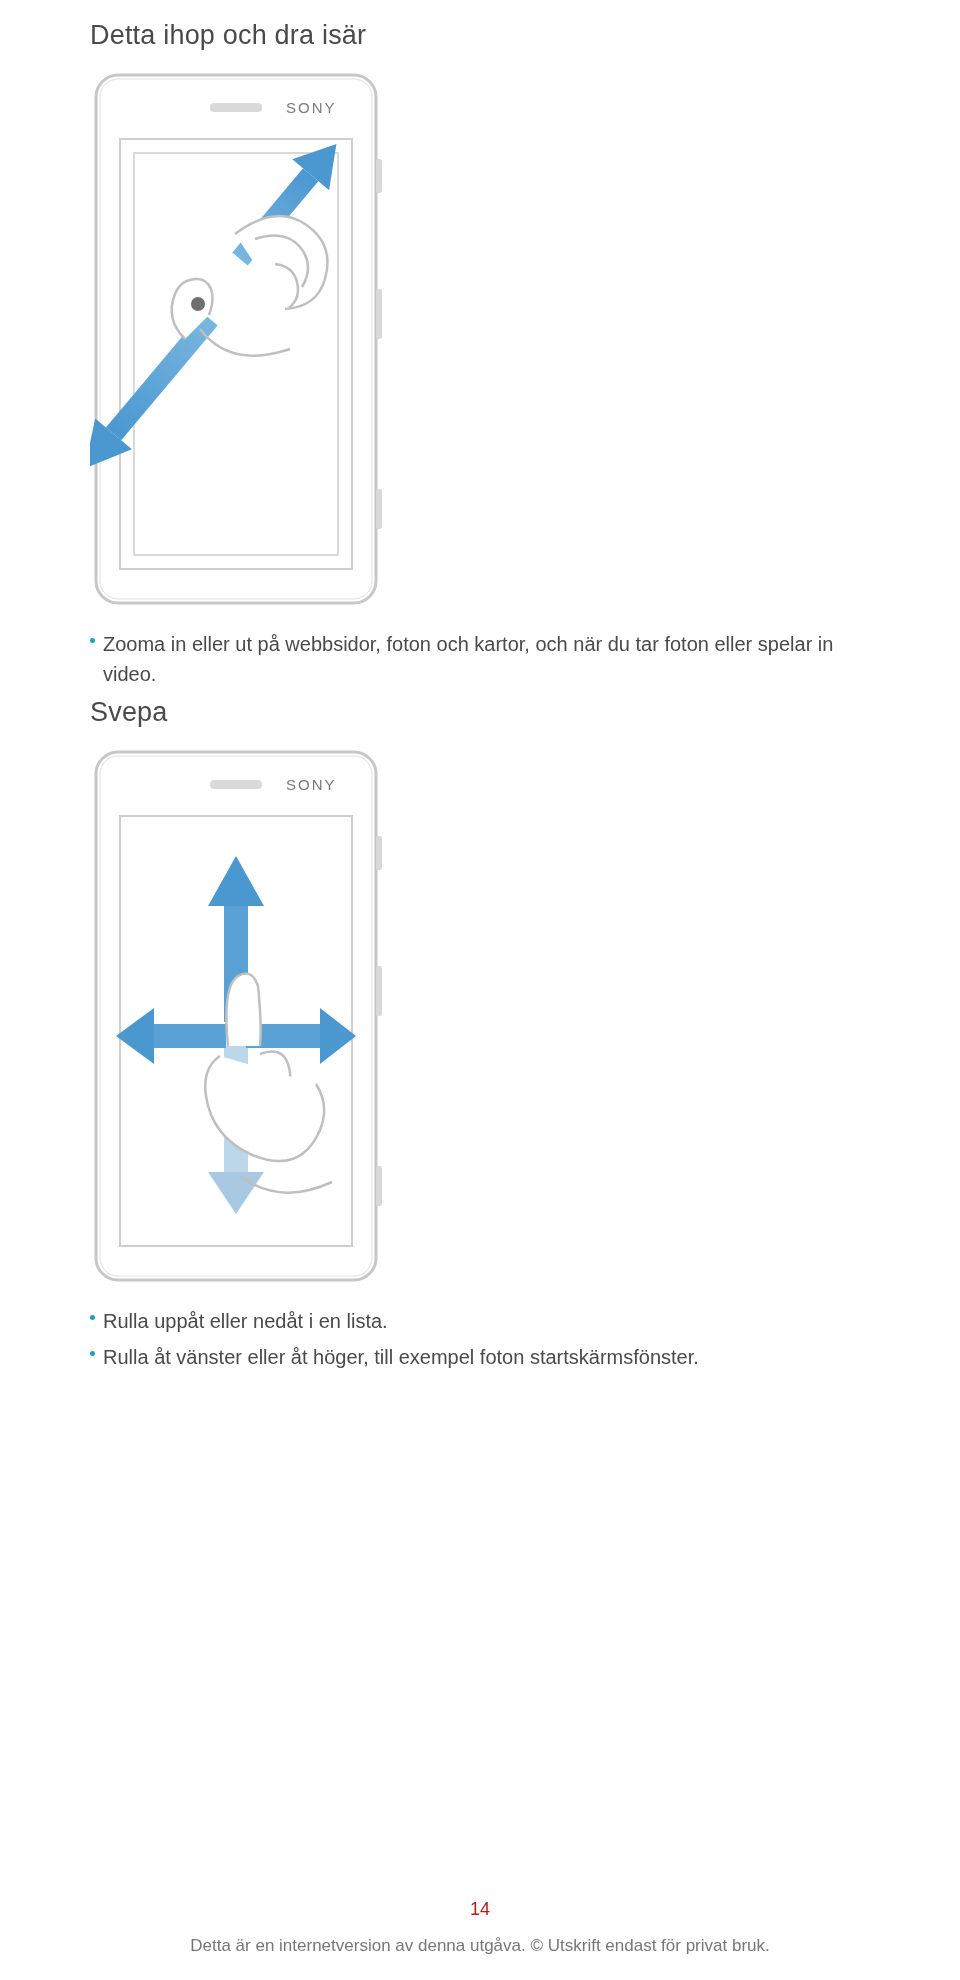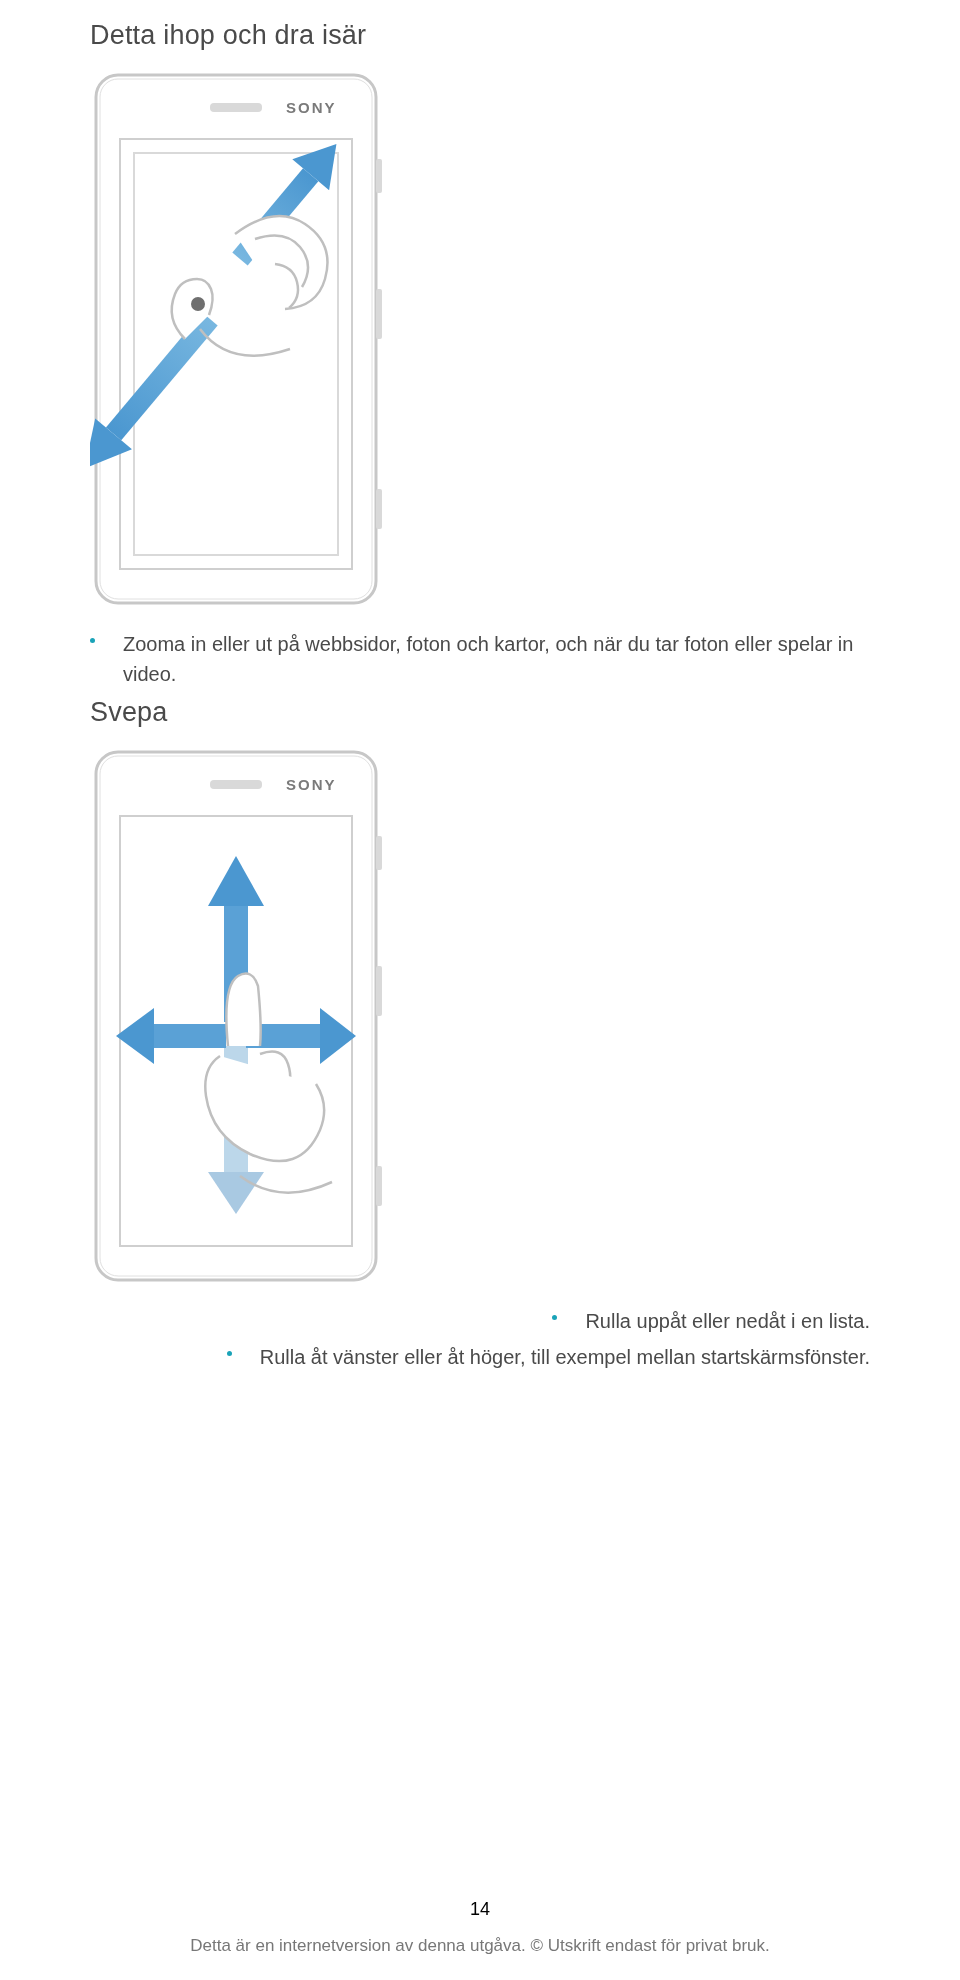--- a/index.html
+++ b/index.html
@@ -14,28 +14,26 @@
   }
   .section-heading {
     font-size: 27px;
     font-weight: normal;
     color: #4a4a4a;
     margin-bottom: 18px;
     letter-spacing: 0.2px;
   }
   .illustration-wrap {
     margin-bottom: 20px;
-    font-weight: bold;
   }
   .bullet-row {
     display: flex;
     align-items: flex-start;
-    gap: 28px;
+    gap: 8px;
     margin-bottom: 6px;
-    justify-content: flex-end;
   }
   .bullet-dot {
     width: 5px;
     height: 5px;
     border-radius: 50%;
     background: #1aa3b8;
     flex-shrink: 0;
     margin-top: 9px;
   }
   .bullet-text {
@@ -45,21 +43,21 @@
   }
   .section2 {
     margin-top: 8px;
   }
   .page-number {
     position: absolute;
     bottom: 60px;
     left: 0;
     right: 0;
     text-align: center;
-    color: #000000;
+    color: #b91c1c;
     font-size: 18px;
   }
   .footer-text {
     position: absolute;
     bottom: 24px;
     left: 0;
     right: 0;
     text-align: center;
     color: #777;
     font-size: 17px;
@@ -174,18 +172,18 @@
       </g>
     </svg>
   </div>
 
   <div class="bullet-row">
     <span class="bullet-dot"></span>
     <span class="bullet-text">Rulla uppåt eller nedåt i en lista.</span>
   </div>
   <div class="bullet-row">
     <span class="bullet-dot"></span>
-    <span class="bullet-text">Rulla åt vänster eller åt höger, till exempel mellan startskärmsfönster.</span>
+    <span class="bullet-text">Rulla åt vänster eller åt höger, till exempel foton startskärmsfönster.</span>
   </div>
 </div>
 
 <div class="page-number">14</div>
 <div class="footer-text">Detta är en internetversion av denna utgåva. © Utskrift endast för privat bruk.</div>
 
 </body></html>

